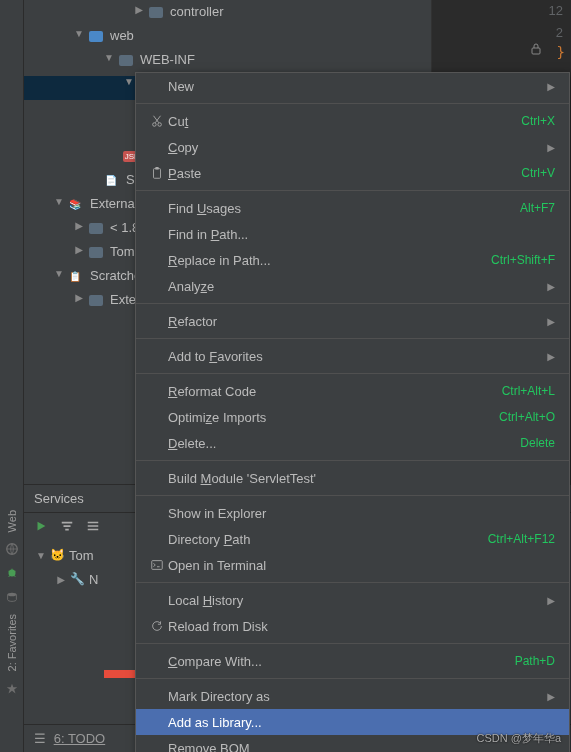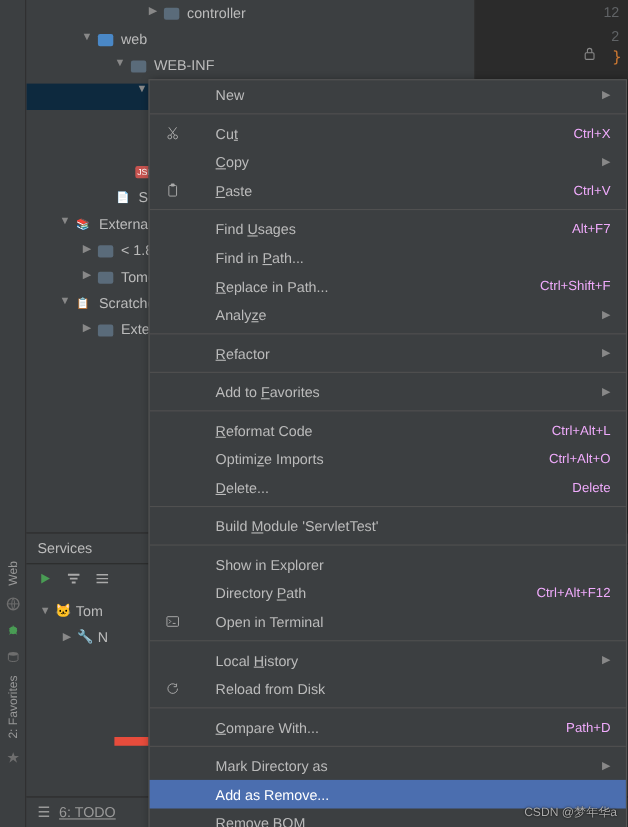--- a/index.html
+++ b/index.html
@@ -30,27 +30,27 @@
 .svc-toolbar svg { width: 14px; height: 14px; }
 .svc-tree { padding: 4px 6px; }
 .svc-row { display: flex; align-items: center; height: 24px; }
 .tomcat-ico { color: #d9a94a; font-size: 12px; margin-right: 4px; }
 .wrench { color: #888; margin-right: 4px; font-size: 12px; }
 .bottom { height: 28px; background: #3c3f41; border-top: 1px solid #2b2b2b; display: flex; align-items: center; padding: 0 10px; gap: 8px; color: #999; font-size: 12px; }
 .red-arrow { position: absolute; left: 78px; top: 664px; z-index: 5; }
 .red-arrow svg { width: 60px; height: 20px; }
 
 .ctx { position: absolute; left: 135px; top: 72px; width: 435px; background: #3c3f41; border: 1px solid #555; box-shadow: 2px 2px 8px rgba(0,0,0,.5); z-index: 10; }
-.ctx-item { display: flex; align-items: center; height: 26px; padding: 0 14px 0 10px; gap: 28px; }
+.ctx-item { display: flex; align-items: center; height: 26px; padding: 0 14px 0 10px; }
 .ctx-item.highlight { background: #4b6eaf; color: white; }
 .ctx-ico { width: 22px; display: inline-flex; align-items: center; justify-content: center; }
 .ctx-ico svg { width: 14px; height: 14px; fill: #aaa; }
 .ctx-label { flex: 1; }
 .ctx-label u { text-decoration: underline; }
-.ctx-short { color: #f0abfc; font-size: 12px; }
+.ctx-short { color: #22c55e; font-size: 12px; }
 .ctx-sub { width: 10px; color: #888; font-size: 10px; text-align: right; }
 .ctx-sep { height: 1px; background: #505050; margin: 4px 0; }
 .watermark { position: absolute; right: 10px; bottom: 6px; color: #aaa; font-size: 11px; z-index: 20; text-shadow: 0 0 2px #000; }
 </style>
 </head>
 <body>
 
 <div class="ide">
   <div class="leftbar">
     <span class="lbl">Web</span>
@@ -329,21 +329,21 @@
       <span class="ctx-short">Path+D</span>
     </div>
     <div class="ctx-sep"></div>
     <div class="ctx-item">
       <span class="ctx-ico"></span>
       <span class="ctx-label">Mark Directory as</span>
       <span class="ctx-sub">▶</span>
     </div>
     <div class="ctx-item highlight">
       <span class="ctx-ico"></span>
-      <span class="ctx-label">Add as Remove...</span>
+      <span class="ctx-label">Add as Library...</span>
     </div>
     <div class="ctx-item">
       <span class="ctx-ico"></span>
       <span class="ctx-label">Remove BOM</span>
     </div>
   </div>
 
 <div class="watermark">CSDN @梦年华a</div>
 
 </body></html>

